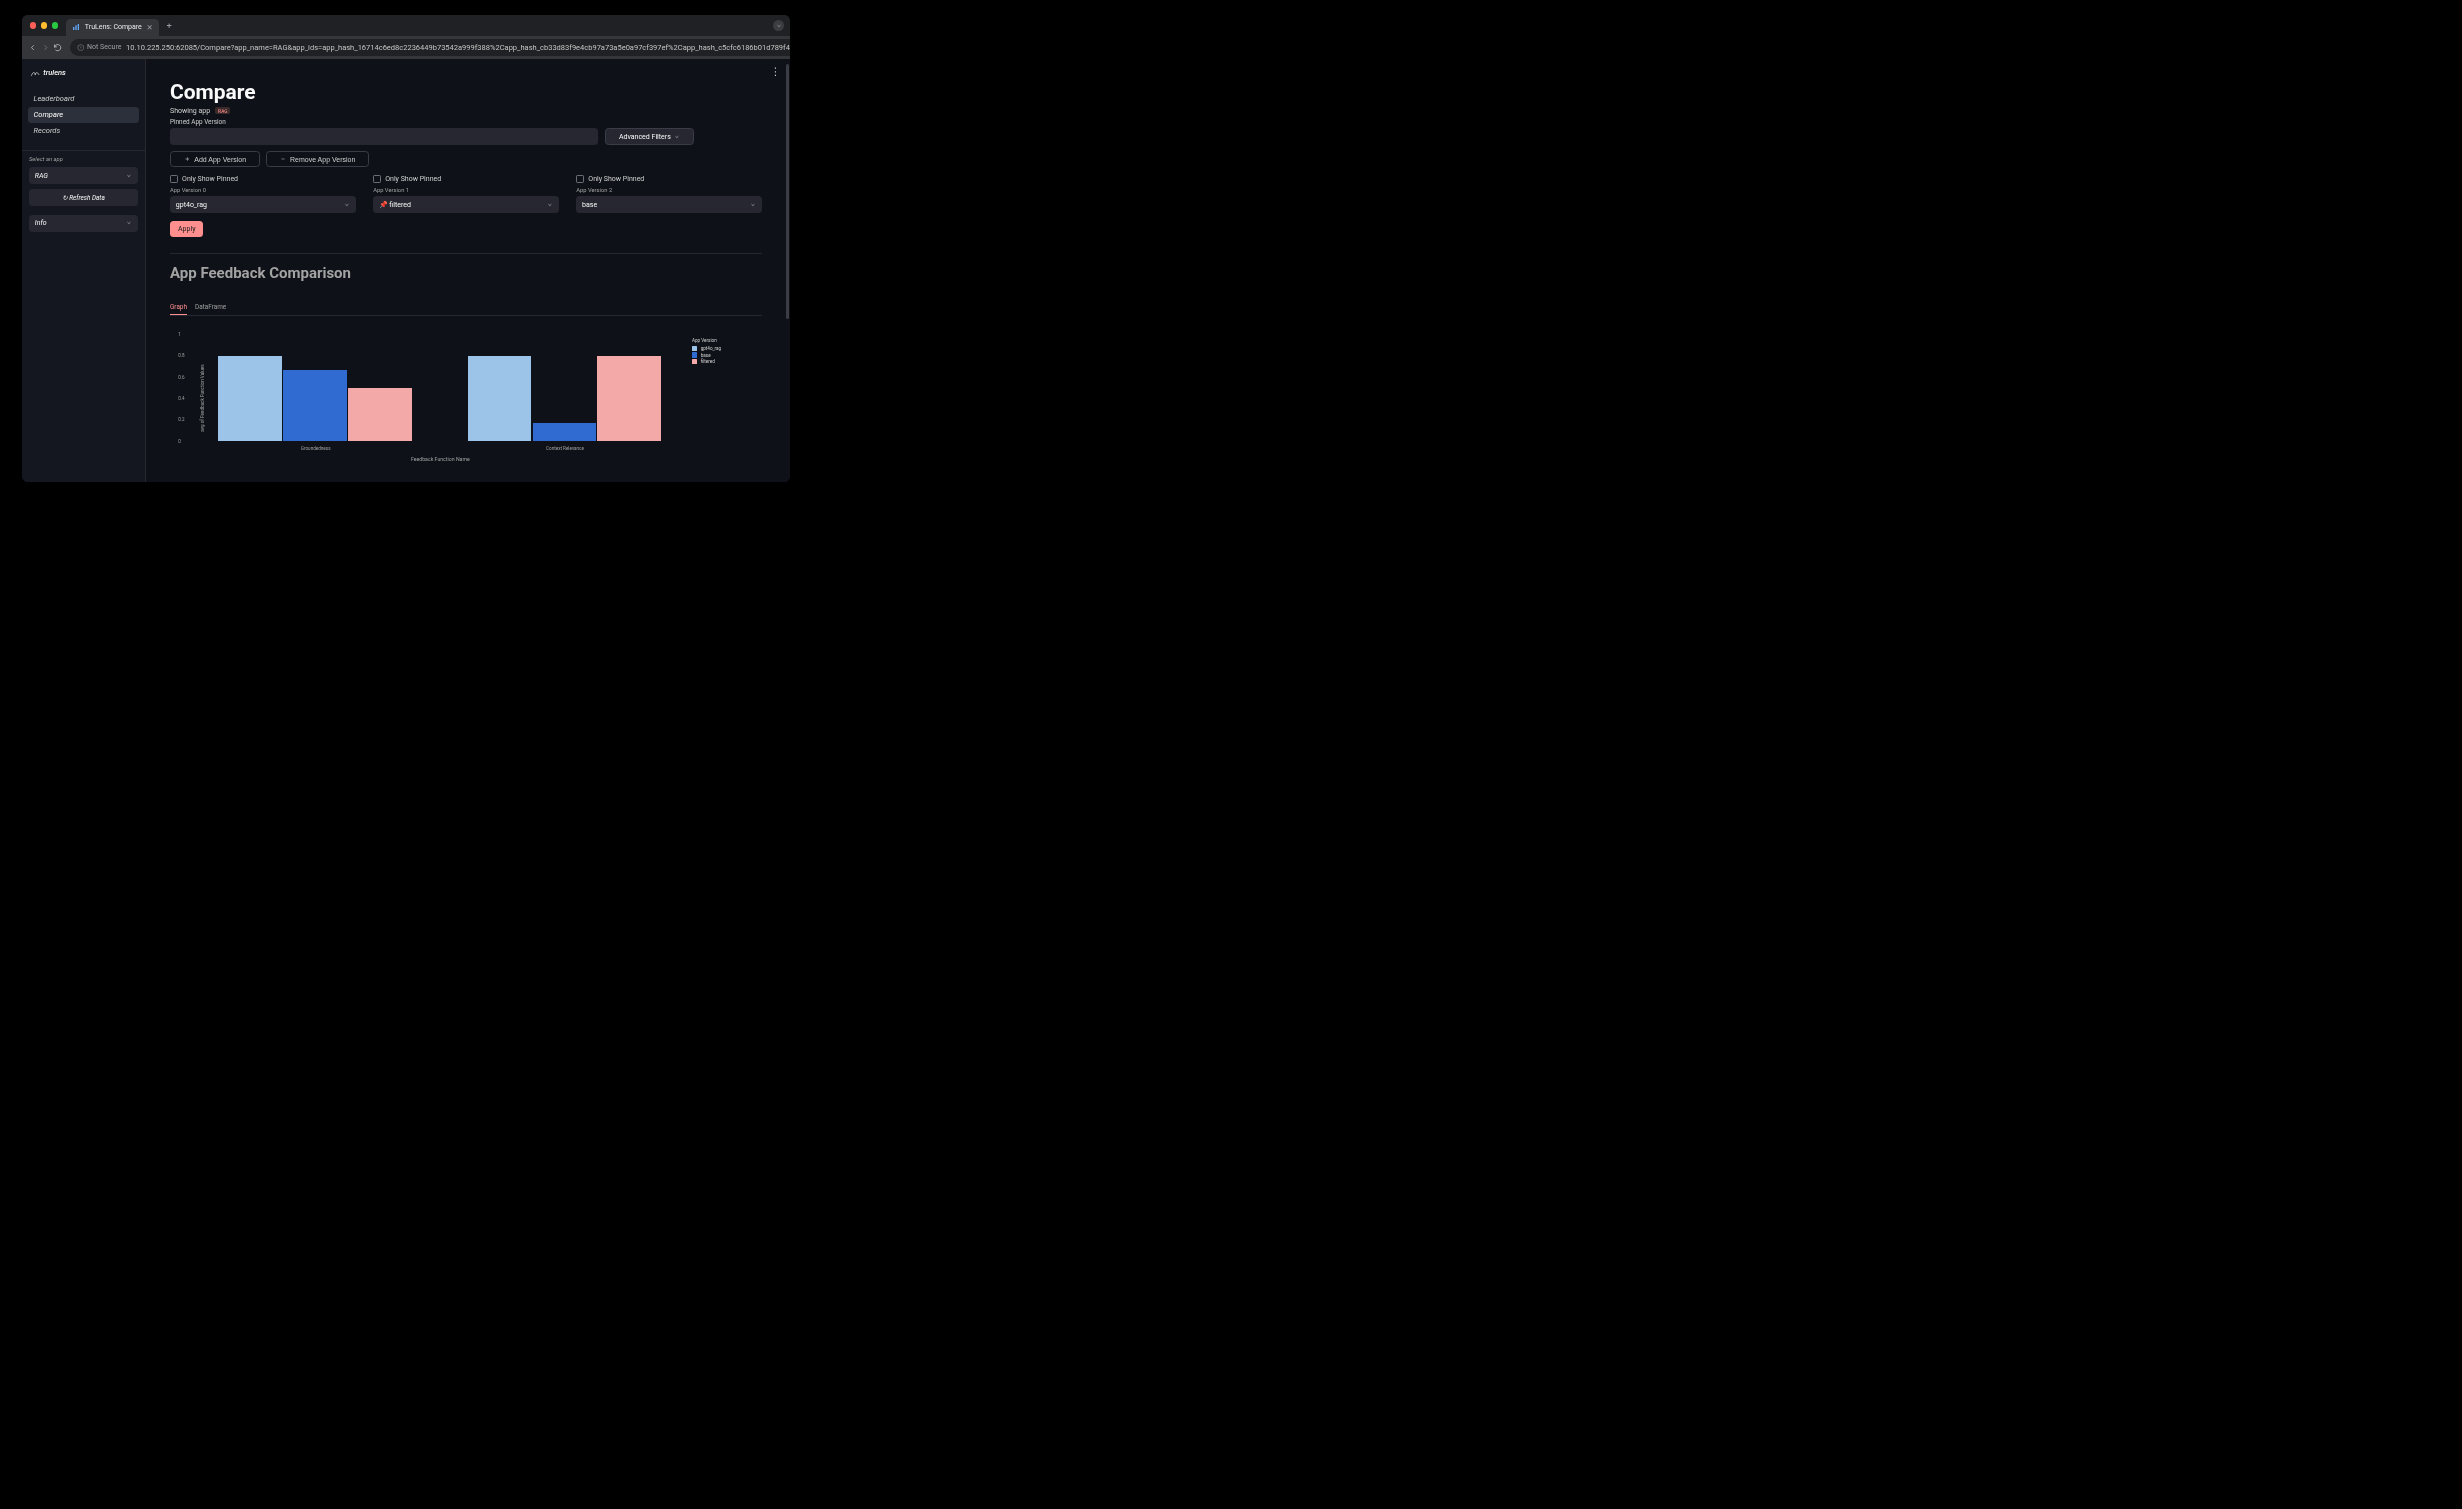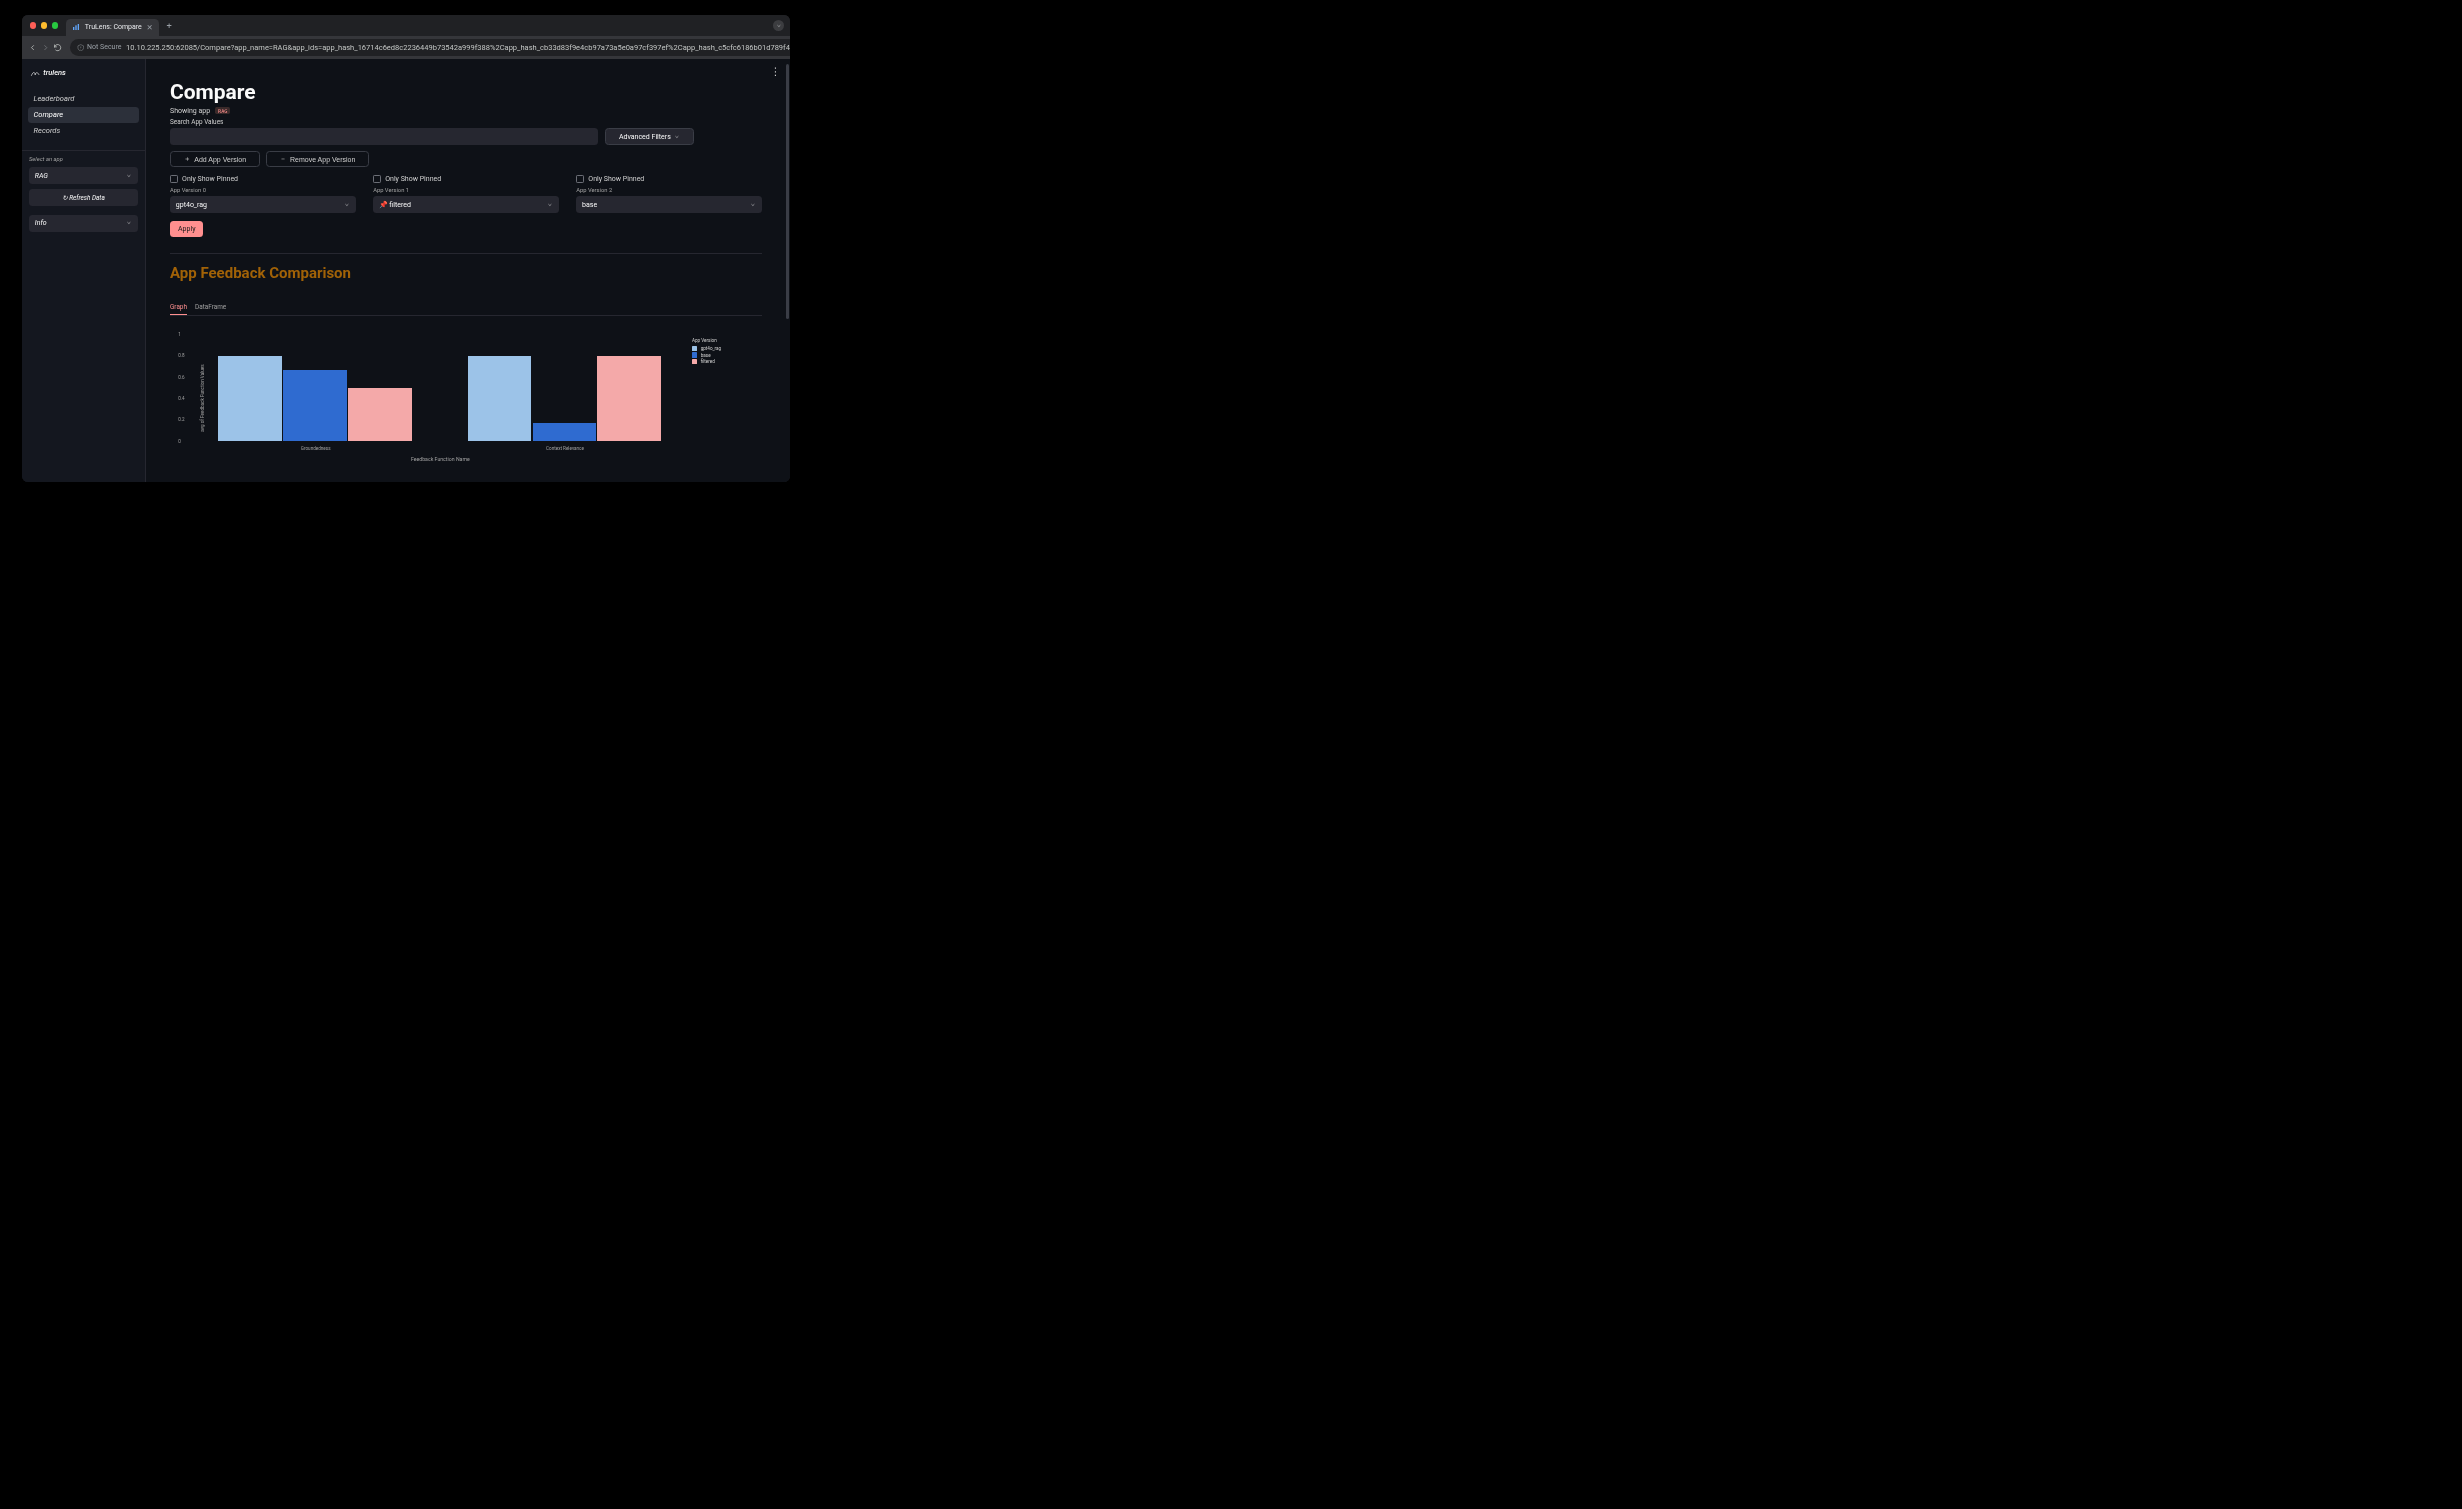--- a/index.html
+++ b/index.html
@@ -107,21 +107,21 @@
 .ver-btns{display:flex;gap:5.8px;margin-top:5.8px;}
 .ghost-btn{height:16px;border-radius:3.5px;border:0.6px solid #3a3d46;background:transparent;display:flex;align-items:center;justify-content:center;gap:3.5px;font-size:7px;color:#d0d0d0;padding:0 12.8px;min-width:89px;}
 .columns{display:flex;gap:17.4px;margin-top:8px;}
 .col{flex:1;max-width:197px;display:flex;flex-direction:column;gap:3.5px;}
 .chk-row{display:flex;align-items:center;gap:4.6px;font-size:7px;color:#d0d0d0;}
 .chk-box{width:7.5px;height:7.5px;border:0.9px solid #6b6e76;border-radius:1.2px;}
 .col-label{font-size:5.8px;color:#a0a0a0;}
 .sel{height:17.4px;background:#262730;border-radius:3.5px;display:flex;align-items:center;justify-content:space-between;padding:0 5.8px;font-size:7px;}
 .apply-btn{margin-top:8px;height:16px;padding:0 8px;background:#ff8f8f;color:#1a1a1a;border-radius:3.5px;font-size:7px;display:inline-flex;align-items:center;justify-content:center;width:fit-content;}
 .big-divider{height:0.6px;background:#262730;margin:16px 0 10.4px 0;}
-h2.section-title{font-size:15px;font-weight:700;color:#a16207;}
+h2.section-title{font-size:15px;font-weight:700;color:#a3a3a3;}
 .tabs{display:flex;gap:8px;margin-top:18px;border-bottom:0.6px solid #262730;}
 .tab-item{font-size:6.4px;padding:2.3px 0 3.5px 0;color:#a0a0a0;border-bottom:1.2px solid transparent;}
 .tab-item.active{color:#ff8f8f;border-bottom-color:#ff8f8f;}
 .chart-wrap{display:flex;margin-top:17.4px;}
 .chart-area{flex:1;position:relative;height:128px;}
 .yaxis-title{position:absolute;left:-1.2px;top:50%;transform:translateY(-50%) rotate(-90deg);transform-origin:center;font-size:4.6px;color:#a0a0a0;white-space:nowrap;}
 .plot{position:absolute;left:21px;right:2.3px;top:0;bottom:21px;}
 .ytick{position:absolute;left:-12.8px;font-size:4.6px;color:#a0a0a0;transform:translateY(-50%);}
 .bars-layer{position:absolute;left:0;right:0;bottom:0;top:0;}
 .bar{position:absolute;bottom:0;}
@@ -232,21 +232,21 @@
 
       <main class="main">
         <div class="scrollbar-fake"></div>
         <span class="page-kebab">⋮</span>
         <div class="main-inner">
           <h1 class="page-title">Compare</h1>
           <div class="showing-row">
             <span>Showing app</span>
             <span class="tag">RAG</span>
           </div>
-          <span class="search-label">Search App Values</span>
+          <span class="search-label">Pinned App Version</span>
           <div class="search-row">
             <input class="search-input" value="" style="">
             <div class="adv-filters">
               <span>Advanced Filters</span>
               <svg width="5.8" height="5.8" viewBox="0 0 24 24">
                   <path d="M6 9l6 6 6-6" stroke="#fafafa" stroke-width="2" fill="none"></path>
                 </svg>
             </div>
           </div>
 

